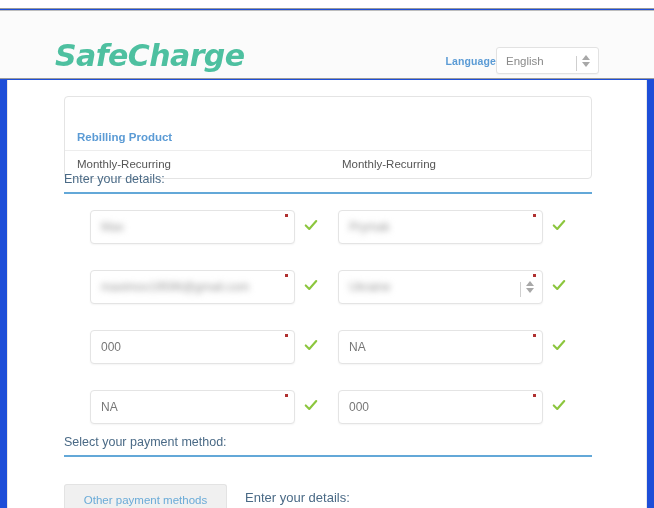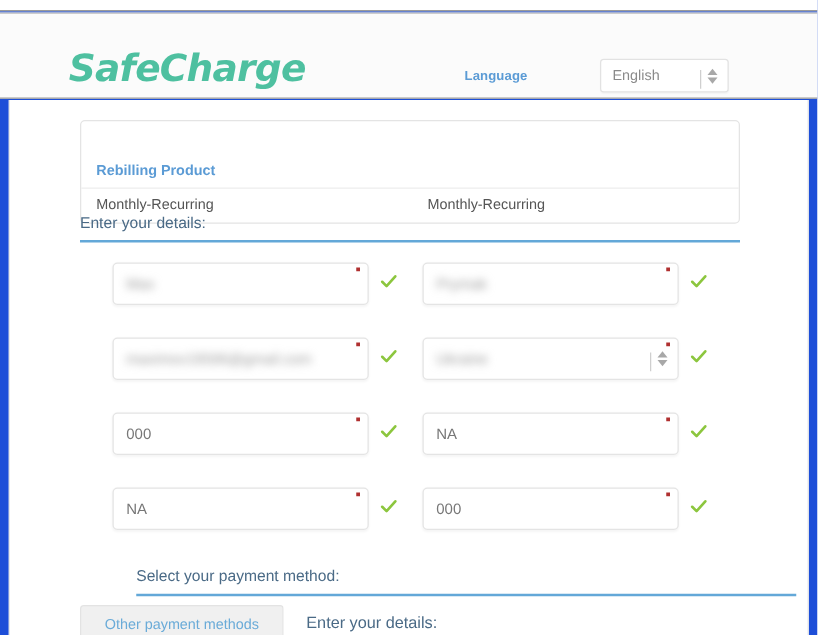--- a/index.html
+++ b/index.html
@@ -56,45 +56,44 @@
     font-weight: bold;
     font-style: italic;
     letter-spacing: -0.6px;
     color: #4ec0a0;
     line-height: 1;
     white-space: nowrap;
   }
 
   .lang-wrap {
     position: absolute;
-    right: 71px;
+    right: 55px;
     top: 36px;
     display: flex;
     align-items: center;
-    gap: 18px;
+    gap: 0;
   }
   .lang-label {
     font-size: 10.5px;
     font-weight: bold;
     color: #5b9bd5;
     letter-spacing: 0.1px;
     white-space: nowrap;
   }
   .lang-select {
     position: relative;
     width: 103px;
     height: 27px;
     background: #ffffff;
     border: 1px solid #e2e2e2;
     border-radius: 3px;
     box-shadow: 0 1px 1px rgba(0,0,0,0.03);
     display: flex;
     align-items: center;
     box-sizing: border-box;
-    margin-left: 40px;
   }
   .lang-value {
     font-size: 11.5px;
     color: #8a8a8a;
     padding-left: 9px;
     white-space: nowrap;
   }
   .spinner {
     position: absolute;
     right: 8px;
@@ -175,21 +174,21 @@
     width: 528px;
     border-bottom: 2px solid #63a8d8;
     padding-bottom: 5px;
     box-sizing: border-box;
   }
   .section-head .txt {
     font-size: 12.5px;
     color: #4a6a86;
   }
   #sec-details { top: 89px; }
-  #sec-payment { top: 372px; margin-left: 45px; }
+  #sec-payment { top: 352px; }
 
   
   .form {
     position: absolute;
     left: 56px;
     top: 130px;
     width: 528px;
   }
   .form-row {
     display: flex;

